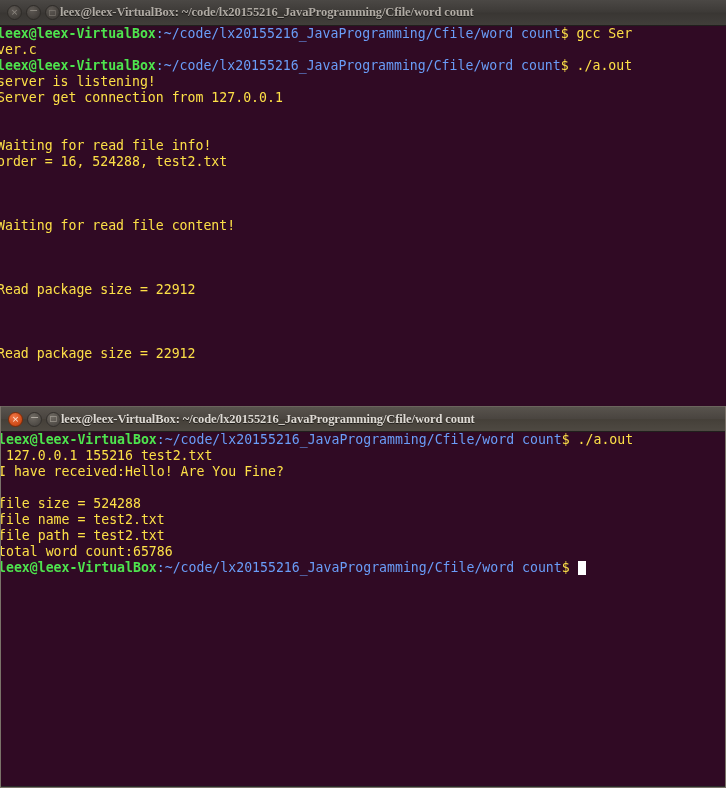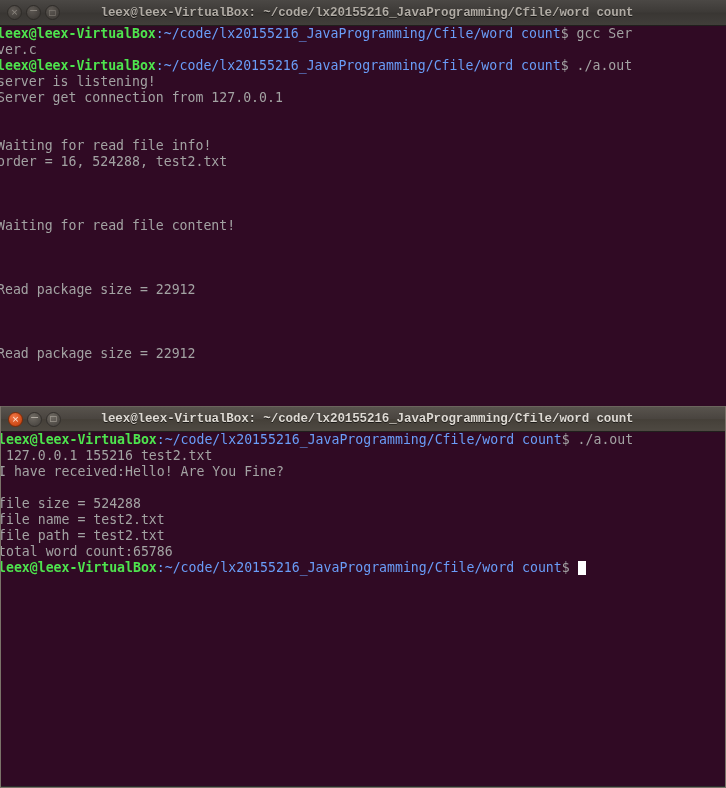--- a/index.html
+++ b/index.html
@@ -95,22 +95,21 @@
   }
   .wb-glyph {
     display: block;
     transform: translateY(-0.5px);
   }
   .wb-min .wb-glyph { font-size: 11px; transform: translateY(-2px); }
   .wb-max .wb-glyph { font-size: 8px; }
 
   .title-text {
     flex: 1;
-    text-align: center;
-    font-family: Liberation Mono, monospace;
+    font-family: Liberation Serif, serif;
     font-size: 12.5px;
     font-weight: bold;
     color: #dedad4;
     text-shadow: 0 1px 0 rgba(0,0,0,0.6);
     white-space: nowrap;
     overflow: hidden;
     padding-right: 46px;
     letter-spacing: -0.1px;
   }
   .inactive .title-text { color: #b0aba4; }
@@ -130,21 +129,21 @@
   #term-back { height: 384px; }
   #term-front { height: 354px; }
 
   .tline {
     height: 16px;
     white-space: pre;
     margin-left: -3px;
   }
   .c-user   { color: #4ee44e; font-weight: bold; }
   .c-path   { color: #6a9df8; font-weight: normal; }
-  .c-plain  { color: #a3a3a3; }
+  .c-plain  { color: #fde047; }
 
   
   .cursor-block {
     display: inline-block;
     width: 8px;
     height: 14px;
     background: #ffffff;
     vertical-align: -3px;
   }
 </style>

